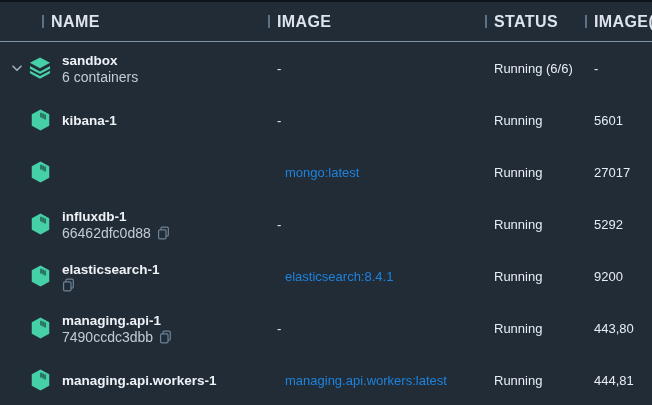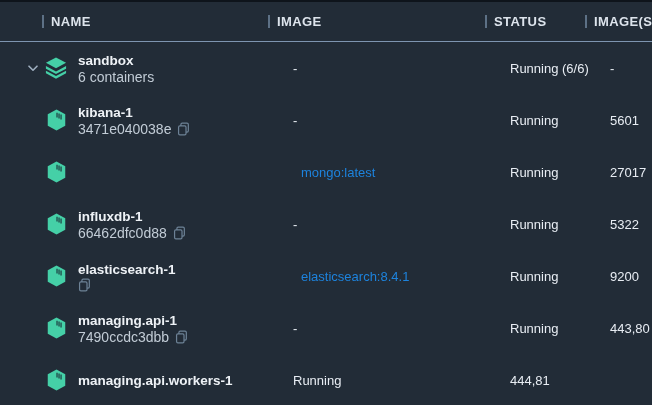--- a/index.html
+++ b/index.html
@@ -34,27 +34,26 @@
     border-bottom:1px solid var(--header-border);
   }
   .hcell{
     display:flex;align-items:center;height:100%;
   }
   .hcell .sep{
     width:2px;height:13px;background:var(--sep);margin-right:7px;flex:none;
   }
   .hcell.name-h{padding-left:42px;}
   .hcell .hlabel{
-    font-size:13px;font-weight:bold;letter-spacing:.4px;color:var(--head-text);
+    font-size:16px;font-weight:bold;letter-spacing:.4px;color:var(--head-text);
     white-space:nowrap;
   }
   .row{
     height:52px;
     cursor:pointer;
-    padding-left:16px;
   }
   .cell{display:flex;align-items:center;height:100%;}
   .name-cell{padding-left:12px;}
   .chev-slot{width:16px;flex:none;display:flex;align-items:center;justify-content:flex-start;}
   .icon-slot{width:24px;flex:none;display:flex;align-items:center;justify-content:center;margin-right:10px;}
   .name-block{min-width:0;}
   .title{
     font-size:13.5px;font-weight:bold;color:var(--title);line-height:17px;white-space:nowrap;
   }
   .subline{display:flex;align-items:center;gap:6px;line-height:16px;}
@@ -139,29 +138,20 @@
 
         <span class="ic-box">
           <svg width="21" height="24" viewBox="0 0 24 26">
             <path d="M12 1 L22 6.5 L22 19.5 L12 25 L2 19.5 L2 6.5 Z" fill="#45d0a7"></path>
             <path d="M12.6 4.6 v5.6 M14.9 5.6 v5.6 M17.2 6.7 v5.6" stroke="#1c3e41" stroke-width="1.4" fill="none"></path>
           </svg>
         </span>
       </span>
       <div class="name-block">
         <div class="title">kibana-1</div>
-        <div class="subline">
-          <span class="sub">3471e040038e</span>
-          <span class="copy-btn">
-            <svg width="13" height="14" viewBox="0 0 14 15">
-              <rect x="4.2" y="1.2" width="8" height="9.6" rx="1.4" fill="none" stroke="#6d8296" stroke-width="1.3"></rect>
-              <rect x="1.7" y="4.2" width="8" height="9.6" rx="1.4" fill="#222c37" stroke="#6d8296" stroke-width="1.3"></rect>
-            </svg>
-          </span>
-        </div>
       </div>
     </div>
     <div class="cell image-cell">
       <span>-</span>
     </div>
     <div class="cell status-cell">Running</div>
     <div class="cell ports-cell">5601</div>
   </div>
 
   <div class="grid-row row">
@@ -218,21 +208,21 @@
               <rect x="1.7" y="4.2" width="8" height="9.6" rx="1.4" fill="#222c37" stroke="#6d8296" stroke-width="1.3"></rect>
             </svg>
           </span>
         </div>
       </div>
     </div>
     <div class="cell image-cell">
       <span>-</span>
     </div>
     <div class="cell status-cell">Running</div>
-    <div class="cell ports-cell">5322</div>
+    <div class="cell ports-cell">5292</div>
   </div>
 
   <div class="grid-row row">
     <div class="cell name-cell">
       <span class="chev-slot">
         <span class="chev hidden">
           <svg width="10" height="7" viewBox="0 0 10 7">
             <path d="M1 1.2 L5 5.2 L9 1.2" fill="none" stroke="#9fb0c0" stroke-width="1.6" stroke-linecap="round" stroke-linejoin="round"></path>
           </svg>
         </span>
@@ -318,17 +308,20 @@
           <svg width="21" height="24" viewBox="0 0 24 26">
             <path d="M12 1 L22 6.5 L22 19.5 L12 25 L2 19.5 L2 6.5 Z" fill="#45d0a7"></path>
             <path d="M12.6 4.6 v5.6 M14.9 5.6 v5.6 M17.2 6.7 v5.6" stroke="#1c3e41" stroke-width="1.4" fill="none"></path>
           </svg>
         </span>
       </span>
       <div class="name-block">
         <div class="title">managing.api.workers-1</div>
       </div>
     </div>
+    <div class="cell image-cell">
+      <span class="link">managing.api.workers:latest</span>
+    </div>
     <div class="cell status-cell">Running</div>
     <div class="cell ports-cell">444,81</div>
   </div>
 </div>
 </div>
 
 </body></html>

